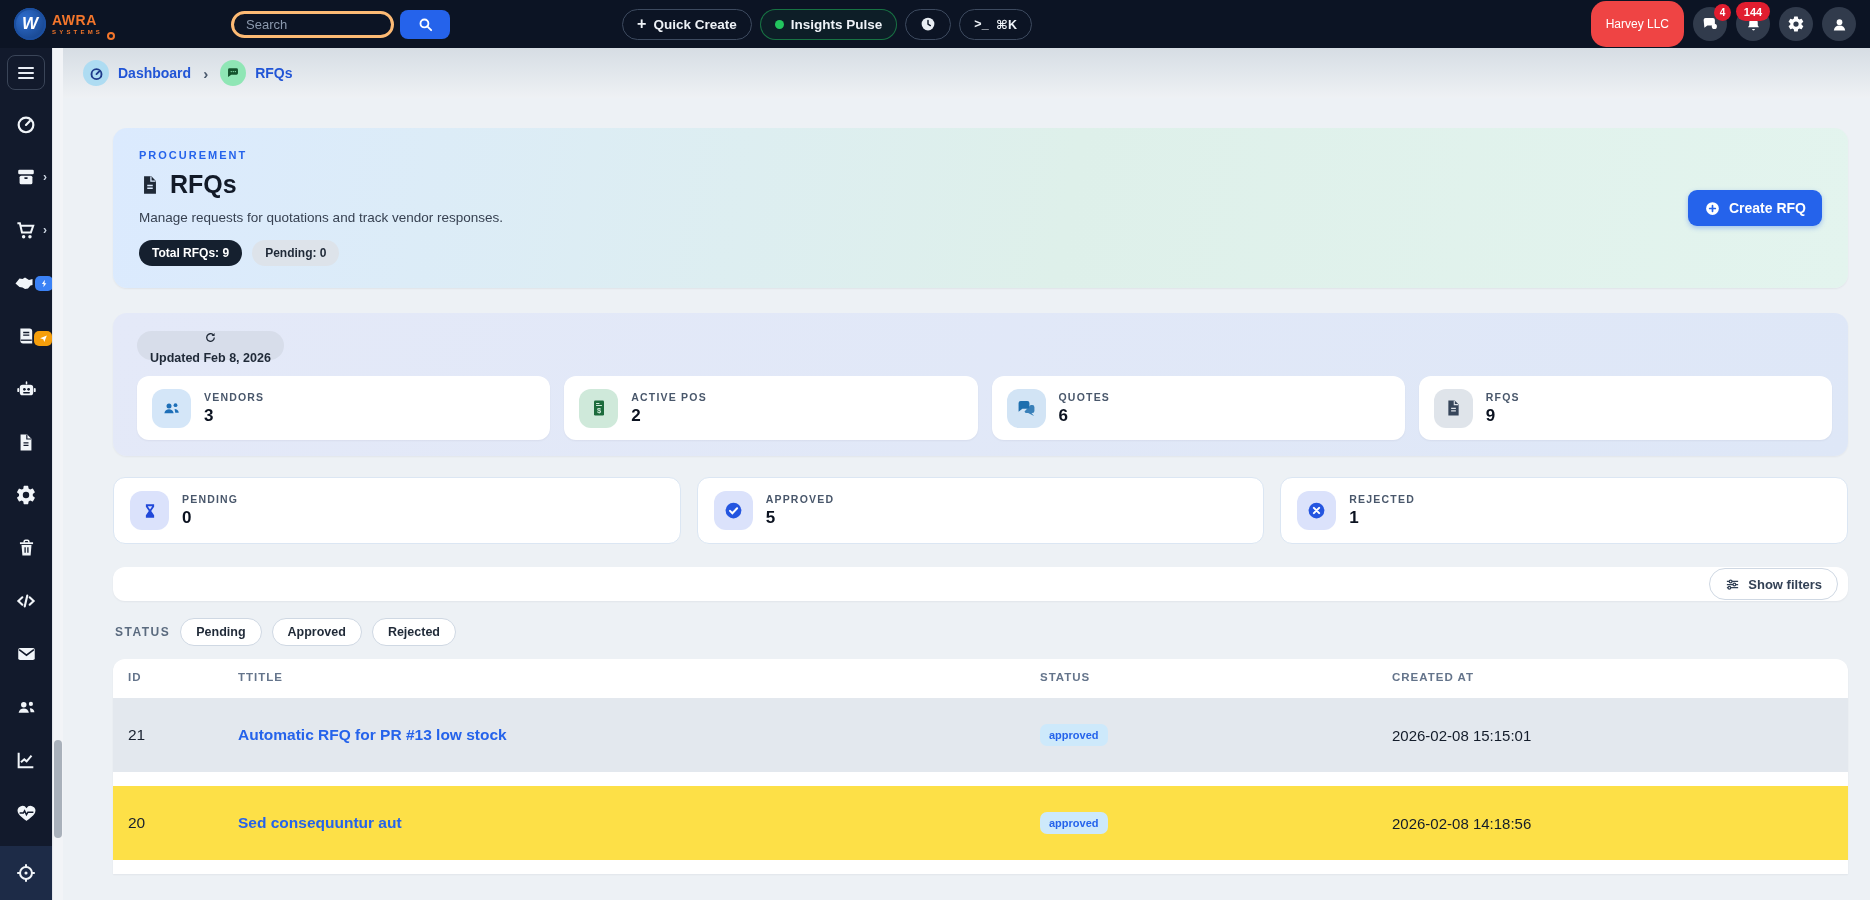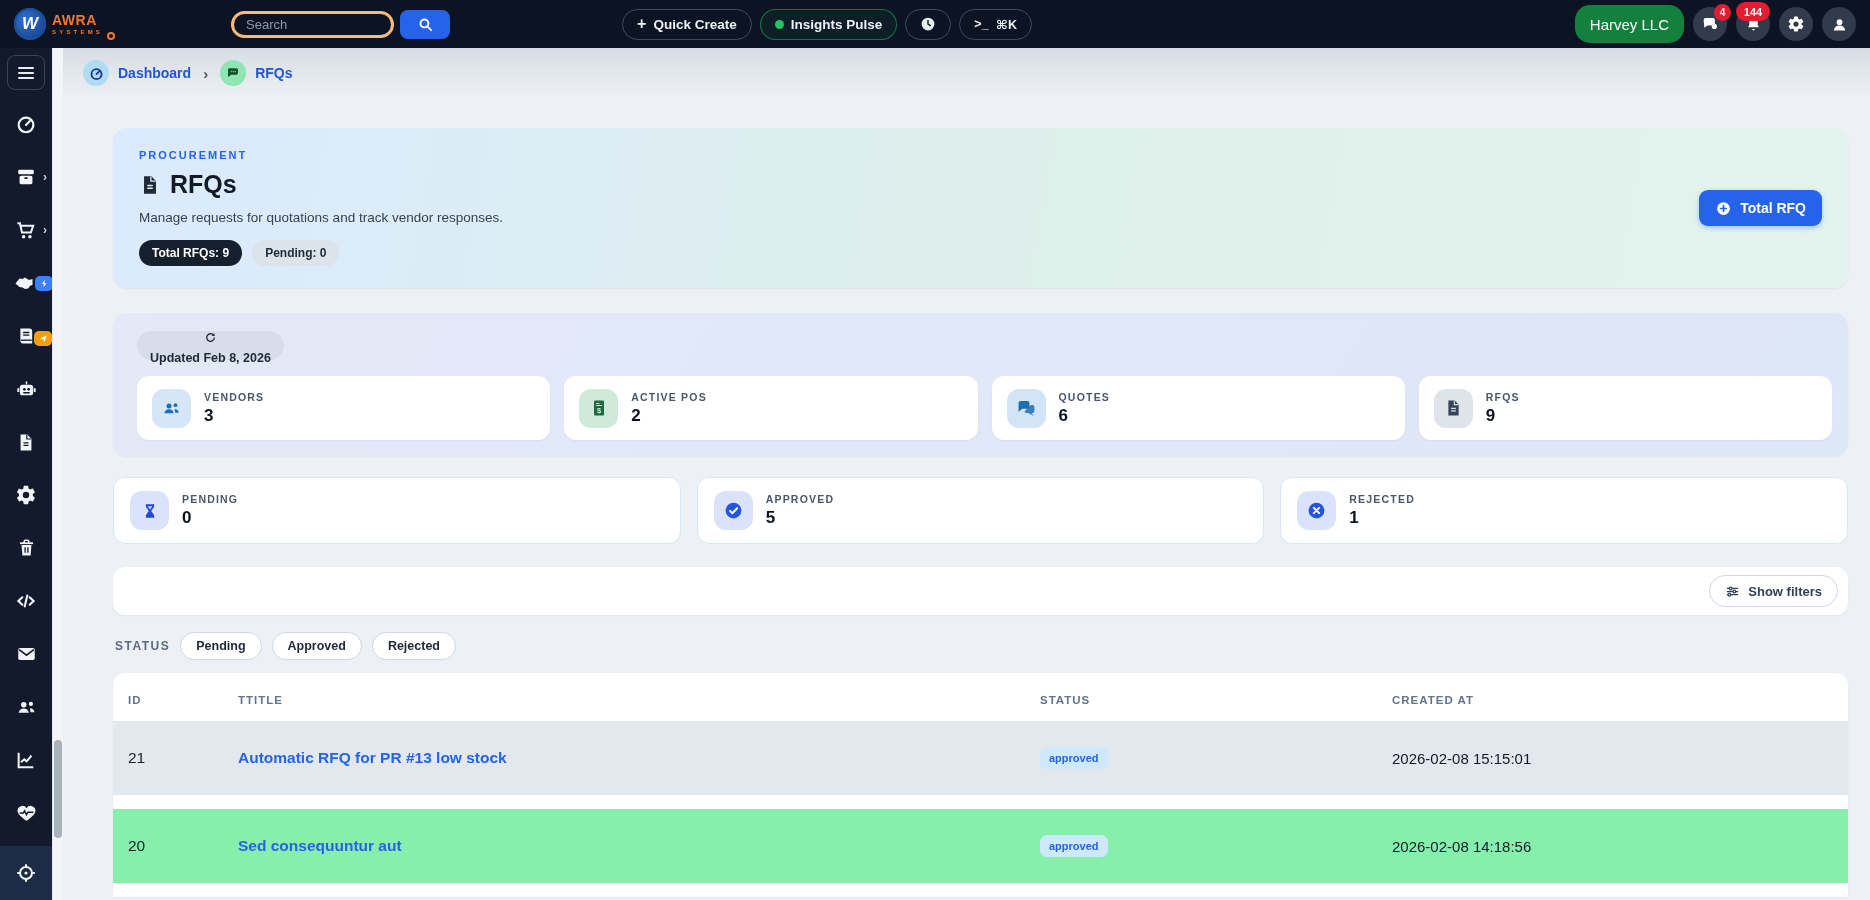--- a/index.html
+++ b/index.html
@@ -23,21 +23,21 @@
 
   .nav-center { display:flex; align-items:center; gap:8px; margin-left:172px; }
   .pill { height:31px; border-radius:16px; border:1px solid #3d4a5f; background:transparent; color:#eef2f7; font-size:13.5px; font-weight:700; display:flex; align-items:center; gap:7px; padding:0 14px; cursor:pointer; font-family:inherit; }
   .pill .plus { font-size:16px; font-weight:700; margin-top:-1px; }
   .pill-pulse { border-color:rgba(34,197,94,.5); background:rgba(34,197,94,.06); }
   .pulse-dot { width:9px; height:9px; border-radius:50%; background:#22c55e; }
   .pill-icon { width:46px; justify-content:center; padding:0; }
   .pill-shortcut { font-size:12.5px; letter-spacing:.3px; }
 
   .nav-right { display:flex; align-items:center; gap:9px; margin-left:auto; }
-  .company-pill { height:38px; border-radius:15px; background:#15803d; color:#fff; border:none; font-size:15px; font-weight:400; padding:0 15px; display:flex; align-items:center; cursor:pointer; font-family:inherit; }
+  .company-pill { height:46px; border-radius:15px; background:#ef4444; color:#fff; border:none; font-size:12px; font-weight:400; padding:0 15px; display:flex; align-items:center; cursor:pointer; font-family:inherit; }
   .icon-circle { position:relative; width:34px; height:34px; border-radius:50%; background:#313b4c; border:none; display:flex; align-items:center; justify-content:center; cursor:pointer; }
   .badge-dot { position:absolute; top:-3px; right:-4px; min-width:17px; height:17px; border-radius:9px; background:#e11d2f; color:#fff; font-size:10px; font-weight:700; display:flex; align-items:center; justify-content:center; padding:0 4px; }
   .badge-pill { position:absolute; top:-5px; left:50%; transform:translateX(-50%); min-width:34px; height:19px; border-radius:10px; background:#e11d2f; color:#fff; font-size:11px; font-weight:700; display:flex; align-items:center; justify-content:center; padding:0 6px; }
 
   
   .body-row { display:flex; flex:1; min-height:0; }
 
   .sidebar { width:52px; background:#121a2c; display:flex; flex-direction:column; align-items:center; padding-top:7px; flex:0 0 52px; }
   .hamburger { width:38px; height:35px; border-radius:8px; border:1px solid #3a4558; background:transparent; display:flex; flex-direction:column; align-items:center; justify-content:center; gap:3px; cursor:pointer; margin-bottom:22px; }
   .hamburger span { width:16px; height:2px; background:#e8edf4; border-radius:1px; }
@@ -89,34 +89,34 @@
   .tile-pos { background:#cfe9da; color:#1c6b3c; }
   .tile-quotes { background:#d2e4f5; color:#1e6fae; }
   .tile-rfqs { background:#dfe4ea; color:#36455a; }
   .tile-status { background:#dbe2fb; color:#2148d9; }
   .stat-label { font-size:10.5px; font-weight:700; color:#49576b; letter-spacing:1.2px; }
   .stat-value { font-size:17px; font-weight:800; color:#0b1220; margin-top:3px; }
 
   .status-grid { display:grid; grid-template-columns:repeat(3,1fr); gap:16px; margin-top:21px; }
   .status-card { background:#fff; border:1px solid #dbe6f3; border-radius:12px; padding:13px 16px; display:flex; align-items:center; gap:13px; min-height:64px; }
 
-  .filter-bar { margin-top:23px; background:#fff; border-radius:12px; height:48px; display:flex; align-items:center; justify-content:flex-end; padding:0 10px; box-shadow:0 1px 2px rgba(15,23,42,.05); }
+  .filter-bar { margin-top:23px; background:#fff; border-radius:12px; height:34px; display:flex; align-items:center; justify-content:flex-end; padding:0 10px; box-shadow:0 1px 2px rgba(15,23,42,.05); }
   .show-filters { border:1.5px solid #cfd8e3; background:#fff; border-radius:999px; height:32px; display:flex; align-items:center; gap:8px; padding:0 15px; font-size:13px; font-weight:800; color:#334155; cursor:pointer; font-family:inherit; }
 
   .chips-row { display:flex; align-items:center; gap:10px; margin:17px 0 13px 2px; }
   .chips-label { font-size:12px; font-weight:800; color:#5b6b7f; letter-spacing:1.5px; }
   .chip { border:1.5px solid #cfd8e3; background:#fff; border-radius:999px; padding:6px 15px; font-size:12.5px; font-weight:800; color:#1f2937; cursor:pointer; font-family:inherit; }
 
   .table-card { background:#fff; border-radius:12px 12px 0 0; overflow:hidden; box-shadow:0 1px 2px rgba(15,23,42,.05); }
   .trow { display:grid; grid-template-columns:110px 802px 352px 1fr; align-items:center; padding-left:15px; }
-  .thead { padding-top:21px; padding-bottom:15px; }
+  .thead { padding-top:12px; padding-bottom:15px; }
   .th { font-size:11.5px; font-weight:800; color:#64748b; letter-spacing:1px; }
   .trow-data { height:74px; margin-bottom:14px; }
   .row-a { background:#e3e8ee; }
-  .row-b { background:#86efac; }
+  .row-b { background:#fde047; }
   .cell-id { font-size:15.5px; color:#18202e; }
   .cell-title { font-size:15.5px; font-weight:800; color:#2563eb; text-decoration:none; cursor:pointer; justify-self:start; }
   .status-badge { display:inline-block; justify-self:start; background:#cde9fb; color:#2563eb; font-size:11px; font-weight:700; padding:5px 9px; border-radius:7px; }
   .cell-date { font-size:15px; color:#131c2a; }
   svg { display:block; }
 </style>
 </head>
 <body>
 
 <div class="app">
@@ -408,21 +408,21 @@
             <span class="hbadge hbadge-dark">Total RFQs: 9</span>
             <span class="hbadge hbadge-light">Pending: 0</span>
           </div>
           <button class="create-btn">
             <span>
               <svg width="17" height="17" viewBox="0 0 24 24">
                   <circle cx="12" cy="12" r="9" fill="#fff"></circle>
                   <path d="M12 8v8M8 12h8" stroke="#2563eb" stroke-width="2.4" stroke-linecap="round"></path>
                 </svg>
             </span>
-            <span>Total RFQ</span>
+            <span>Create RFQ</span>
           </button>
         </section>
 
         <section class="insights-card">
           <div class="insights-head">
             <button class="updated-pill">
               <span>
                 <svg width="13" height="13" viewBox="0 0 24 24">
                     <path fill="none" stroke="#1f2937" stroke-width="2.4" d="M19 12a7 7 0 1 1-2-4.9"></path>
                     <path d="M19.5 3.5V9H14z" fill="#1f2937"></path>

